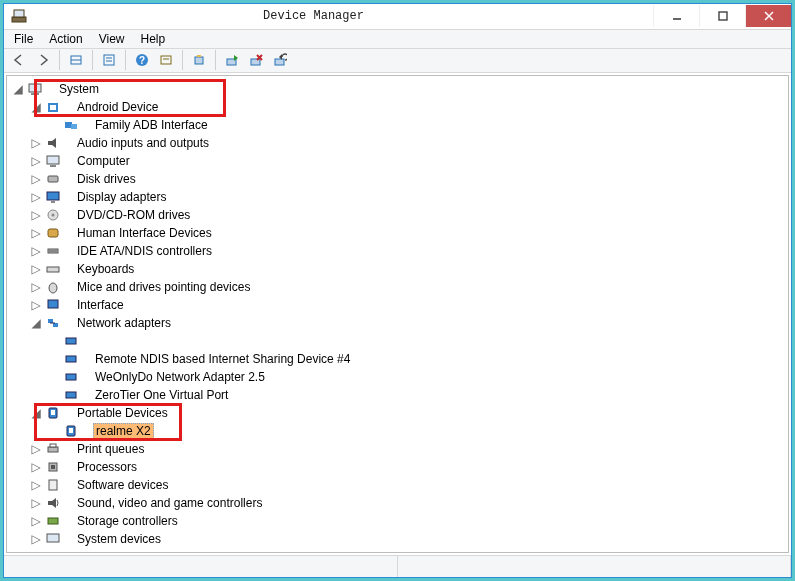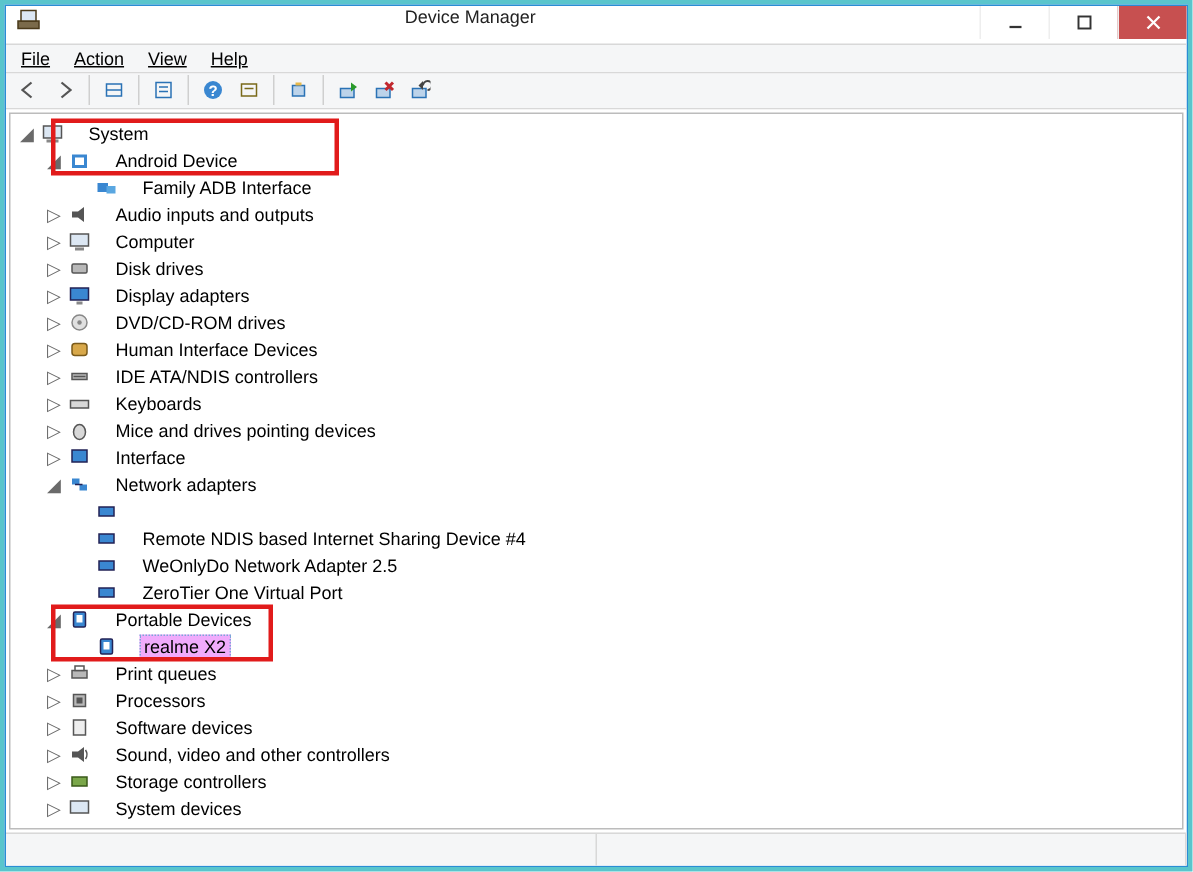--- a/index.html
+++ b/index.html
@@ -18,21 +18,23 @@
     width: 789px; height: 575px;
     background: #fff;
     border: 1px solid #2a8dd4;
     display: flex;
     flex-direction: column;
   }
   .titlebar {
     height: 30px;
     background: #fff;
     display: flex;
+    align-items: center;
     border-bottom: 1px solid #d8d8d8;
+    font-family: Liberation Mono, monospace;
   }
   .titlebar .app-icon {
     width: 18px; height: 18px;
     margin: 0 6px;
     display: inline-flex; align-items: center; justify-content: center;
   }
   .titlebar .title {
     flex: 1;
     text-align: center;
     font-size: 12px;
@@ -48,21 +50,20 @@
     font-size: 11px;
   }
   .titlebar .winbtn.close { background: #c75050; color: #fff; }
   .menubar {
     height: 22px;
     display: flex;
     align-items: center;
     padding: 0 2px;
     background: #f5f6f7;
     border-bottom: 1px solid #d8d8d8;
-    text-decoration: underline;
   }
   .menubar .menuitem { padding: 2px 8px; cursor: default; }
   .toolbar {
     height: 28px;
     display: flex;
     align-items: center;
     gap: 2px;
     padding: 0 4px;
     background: #f5f6f7;
     border-bottom: 1px solid #d8d8d8;
@@ -104,21 +105,21 @@
   }
   .expander {
     width: 14px; height: 14px; display: inline-flex; align-items: center; justify-content: center; cursor: default;
     color: #6a6a6a;
   }
   .expander.blank { visibility: hidden; }
   .node-icon {
     width: 16px; height: 16px; margin: 0 2px; display: inline-flex; align-items: center; justify-content: center;
   }
   .node-label { padding: 0 2px; margin-left: 12px; }
-  .selected .node-label { background: #f0abfc; border: 1px dotted #7aa7d8; }
+  .selected .node-label { background: #fdba74; border: 1px dotted #7aa7d8; }
   .children { padding-left: 18px; }
   .redbox {
     position: absolute;
     border: 3px solid #e11b1b;
     pointer-events: none;
   }
   .statusbar {
     height: 22px;
     border-top: 1px solid #d8d8d8;
     background: #f5f6f7;
@@ -534,21 +535,21 @@
 
             <div class="node">
                 <div class="node-row">
                   <span class="expander">▷</span>
                   <span class="node-icon">
                     <svg width="14" height="14">
                       <polygon points="2,5 6,5 10,2 10,12 6,9 2,9" fill="#555"></polygon>
                       <path d="M11 4 q2 3 0 6" fill="none" stroke="#555"></path>
                     </svg>
                   </span>
-                  <span class="node-label">Sound, video and other controllers</span>
+                  <span class="node-label">Sound, video and game controllers</span>
                 </div>
               </div>
 
             <div class="node">
                 <div class="node-row">
                   <span class="expander">▷</span>
                   <span class="node-icon">
                     <svg width="14" height="14">
                       <rect x="2" y="4" width="10" height="6" fill="#7aa74a" stroke="#3a5a1a"></rect>
                     </svg>

